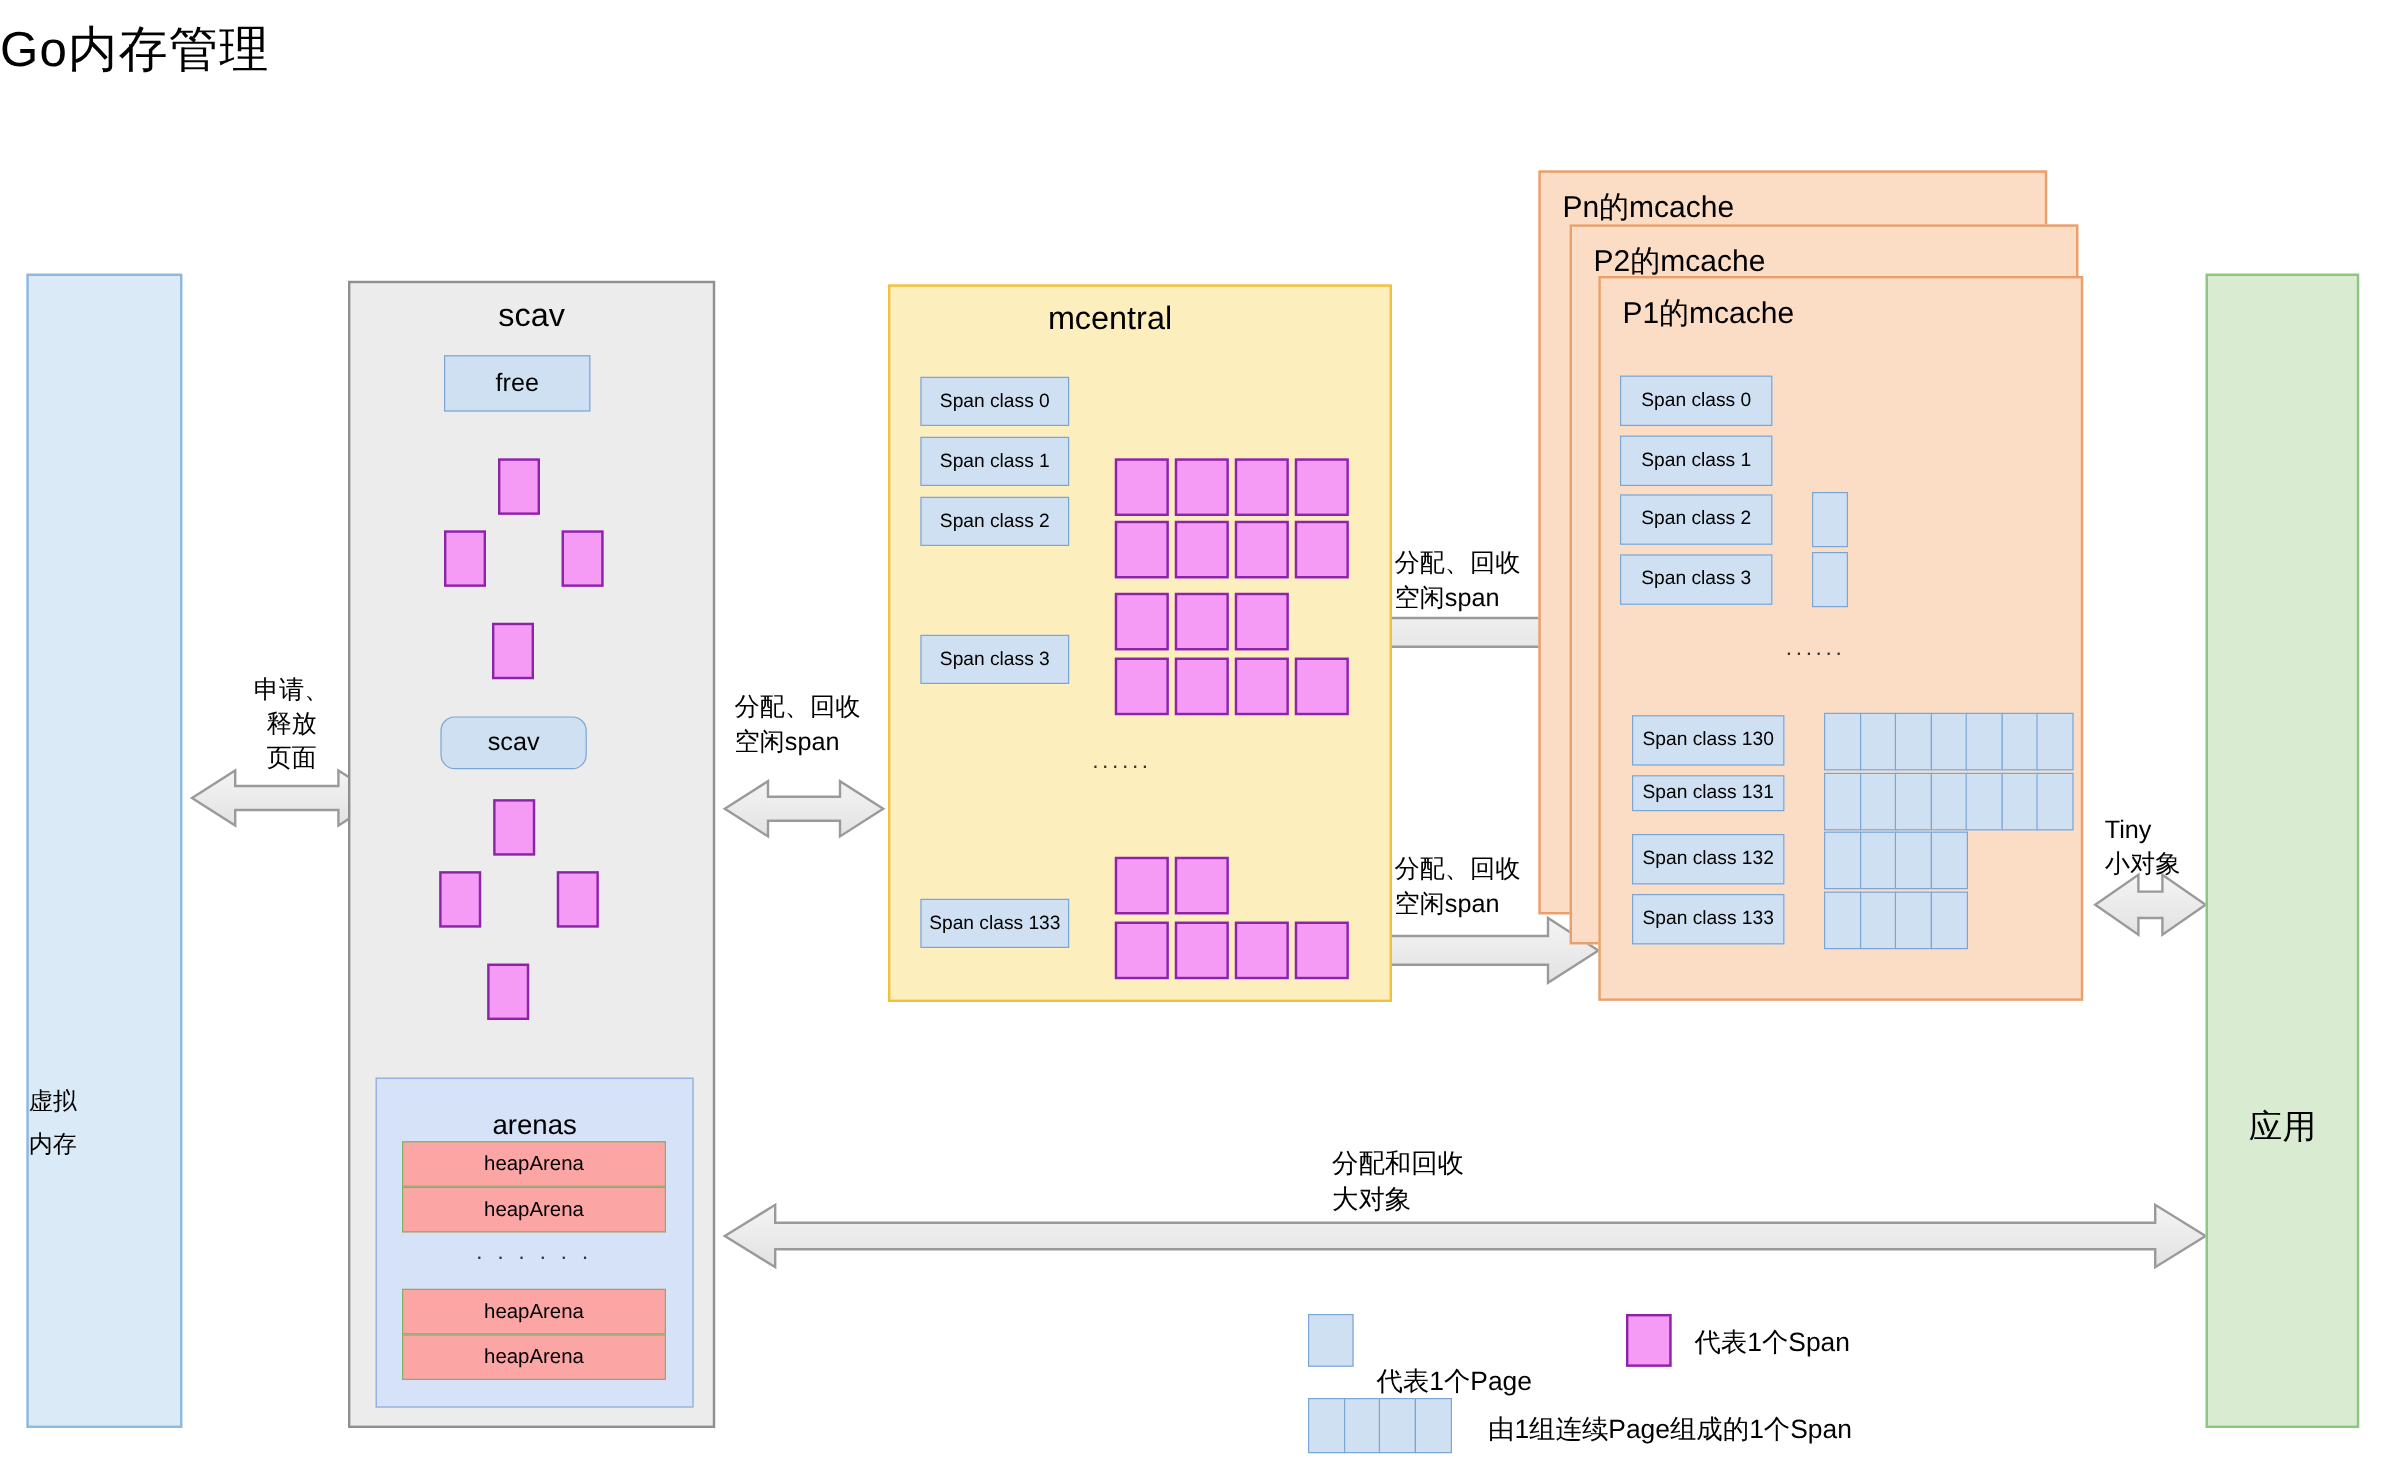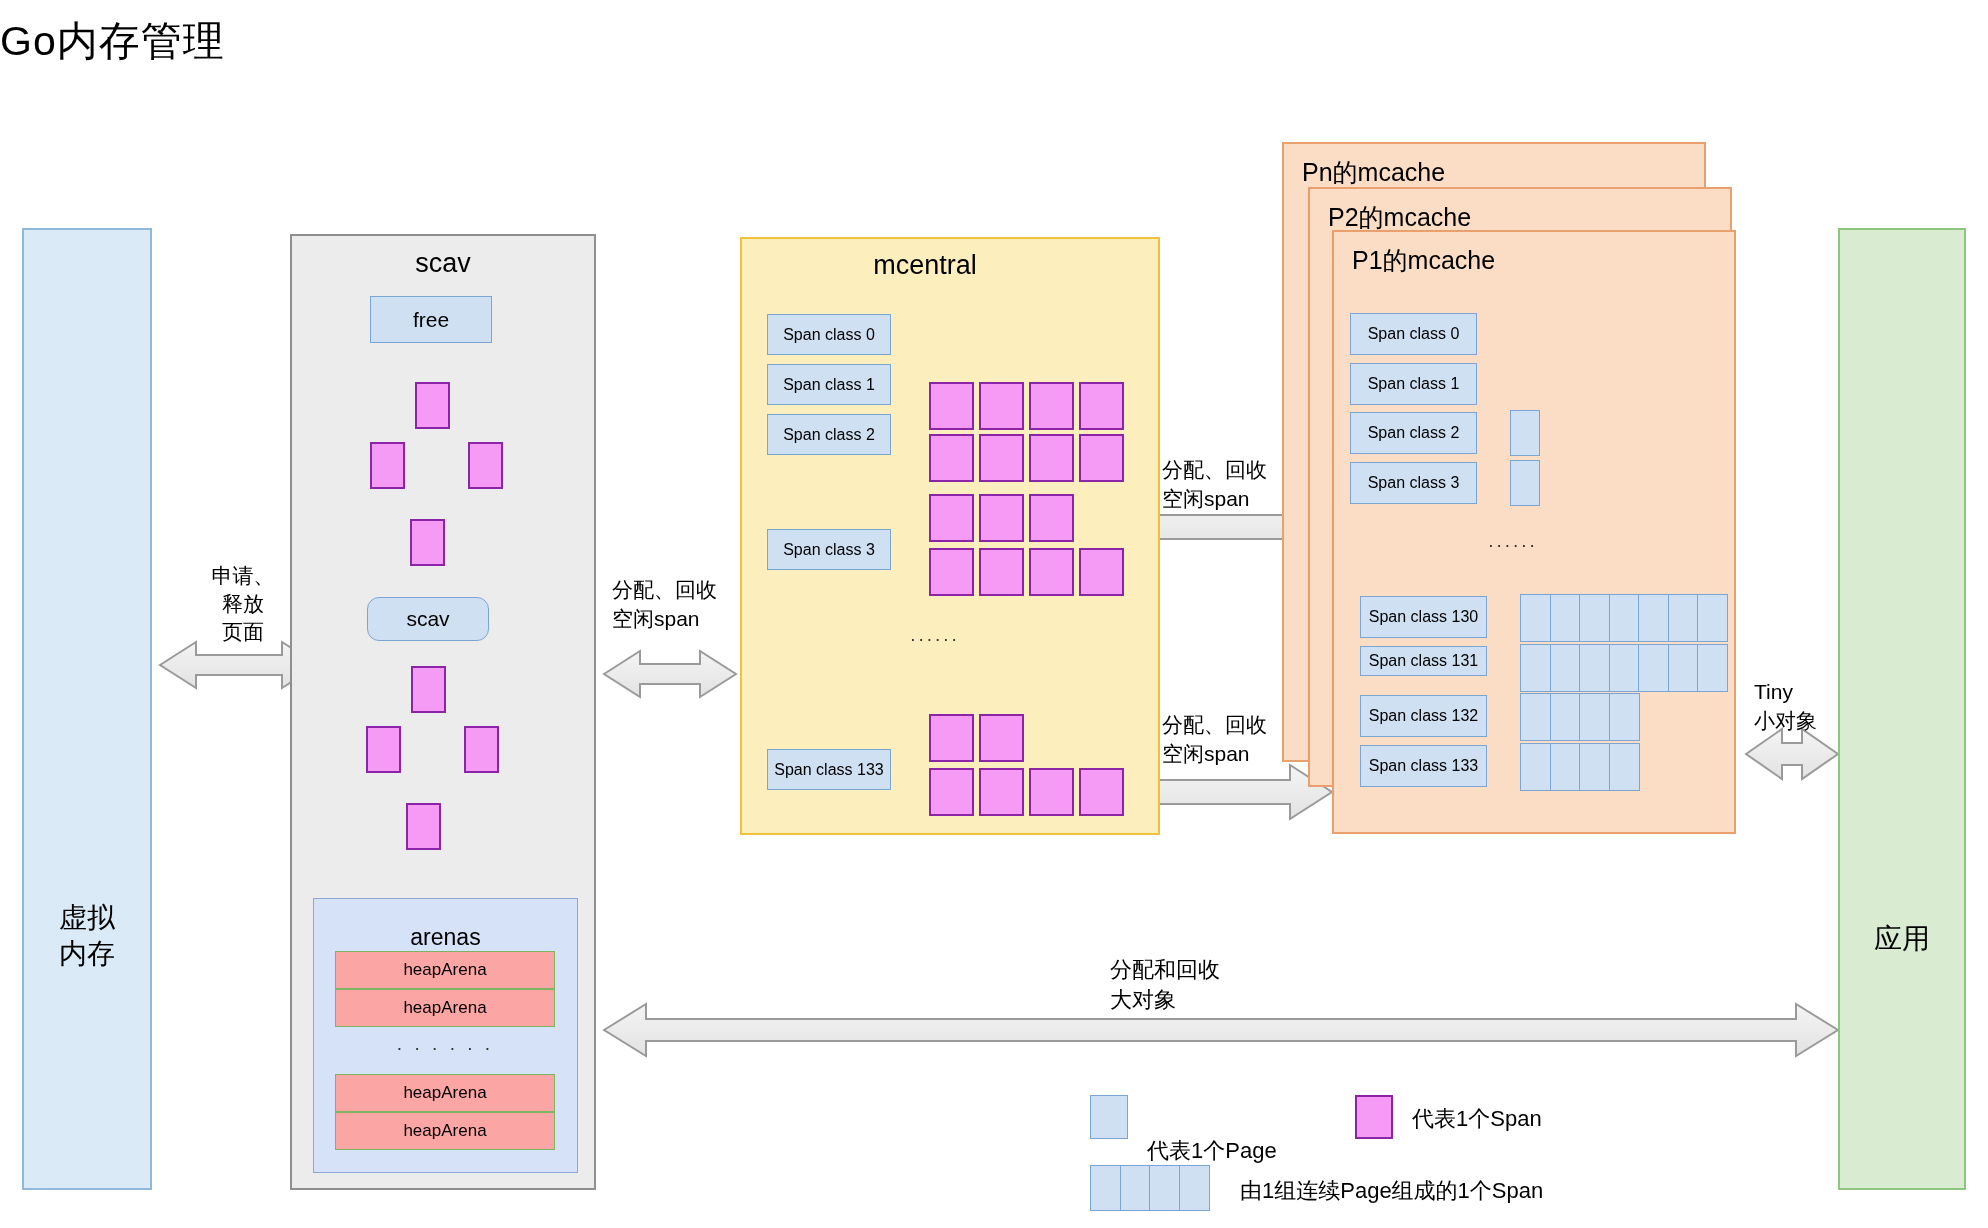--- a/index.html
+++ b/index.html
@@ -6,21 +6,21 @@
   body{width:1988px;height:1228px;position:relative;font-family:"Liberation Sans","DejaVu Sans",sans-serif;color:#000;overflow:hidden;}
   .abs{position:absolute;box-sizing:border-box;}
   .ctr{display:flex;align-items:center;justify-content:center;text-align:center;}
 
   
   #title{left:0;top:14px;width:1988px;text-align:left;font-size:41px;letter-spacing:1px;}
 
   
   .panel{border:2px solid;}
   #vmem{left:22px;top:228px;width:130px;height:962px;background:#dbeaf7;border-color:#8fb8dd;}
-  #vmem .lbl{position:absolute;left:0;right:0;top:670px;font-size:28px;line-height:36px;text-align:center;}
+  #vmem .lbl{position:absolute;left:0;right:0;top:670px;font-size:20px;line-height:36px;}
   #app{left:1838px;top:228px;width:128px;height:962px;background:#d9ecd2;border-color:#8cc77f;}
   #app .lbl{position:absolute;left:0;right:0;top:690px;font-size:28px;text-align:center;}
 
   #mheap{left:290px;top:234px;width:306px;height:956px;background:#ececec;border-color:#8f8f8f;}
   .sect-title{font-size:27px;text-align:center;}
 
   #mcentral{left:740px;top:237px;width:420px;height:598px;background:#fdeebd;border-color:#f2c13c;}
 
   
   .mcache{background:#fbdcc5;border:2px solid #eaa06c;}

